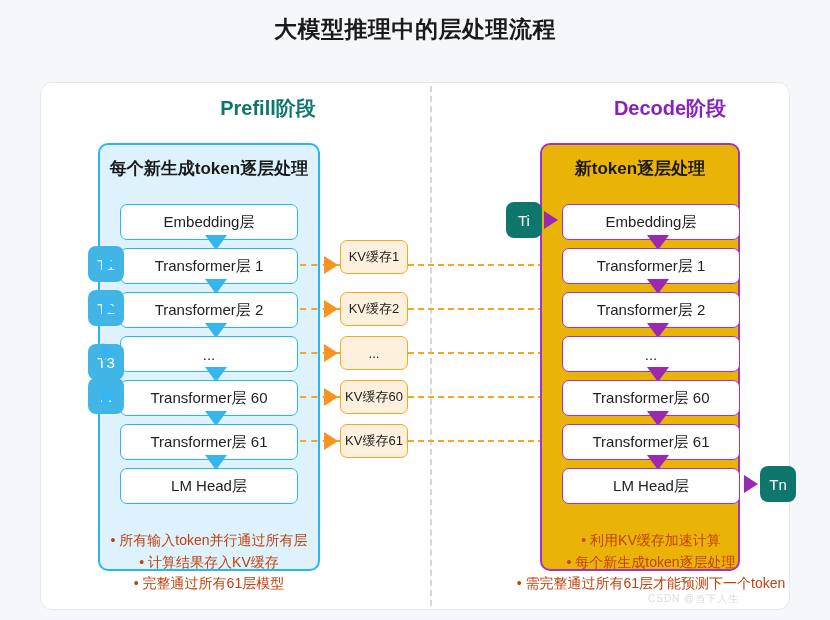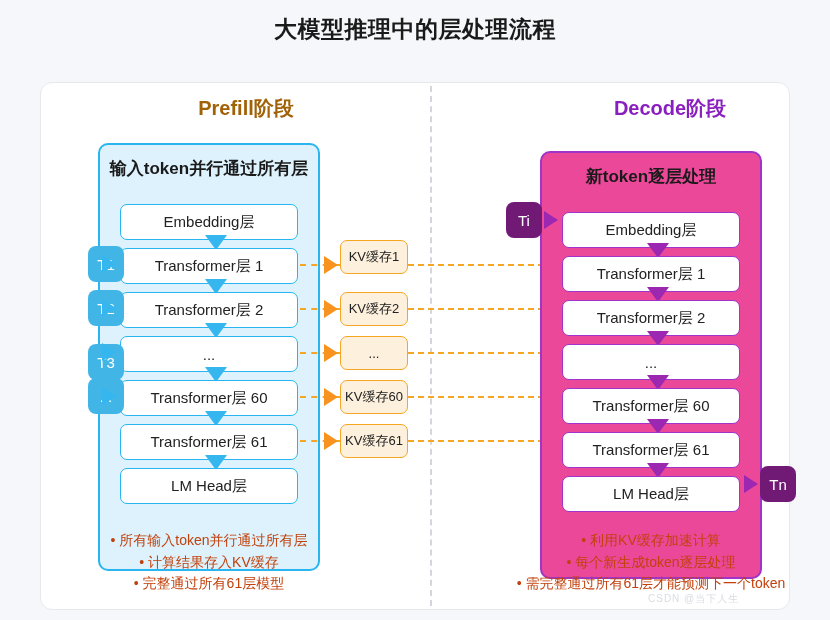--- a/index.html
+++ b/index.html
@@ -33,32 +33,32 @@
     width:0; height:520px;
     border-left:2px dashed #d3d6dc;
   }
 
   
   .stage-head {
     position:absolute; top:95px;
     font-size:20px; font-weight:bold;
     text-align:center;
   }
-  #prefill-head { left:136px; width:220px; color:#a16207; }
+  #prefill-head { left:158px; width:220px; color:#0f766e; }
   #decode-head  { left:560px; width:220px; color:#8a1fbf; }
 
   
   .panel { position:absolute; border-radius:10px; }
   #prefill-panel {
     left:98px; top:143px; width:222px; height:428px;
     background:#ddf2fc; border:2px solid #29b6f0;
   }
   #decode-panel {
-    left:540px; top:143px; width:222px; height:428px;
-    background:#ec4899; border:2px solid #a033c8;margin-top:8px;
+    left:540px; top:143px; width:200px; height:428px;
+    background:#eab308; border:2px solid #a033c8;
   }
   .panel-title {
     position:absolute; left:0; top:12px; width:100%;
     text-align:center; font-size:17px; font-weight:bold; color:#1a1a1a;
   }
 
   
   .box {
     position:absolute; width:178px; height:36px;
     background:#ffffff; border-radius:7px;
@@ -79,21 +79,21 @@
   #decode-panel  .flow-tri { border-top:15px solid #9c27b0; }
 
   
   .tok-badge {
     position:absolute; width:36px; height:36px;
     border-radius:8px;
     display:flex; align-items:center; justify-content:center;
     color:#ffffff; font-size:15px;
   }
   .tok-blue { background:#41b6e6; left:64px;margin-left:24px; }
-  .tok-purple { background:#701a75; }
+  .tok-purple { background:#0f766e; }
 
   .arrow-blue, .arrow-purple {
     position:absolute; width:0; height:0;
     border-top:9px solid transparent;
     border-bottom:9px solid transparent;
   }
   .arrow-blue { border-left:14px solid #35b6ef; }
   .arrow-purple { border-left:14px solid #9c27b0; }
 
   
@@ -141,21 +141,21 @@
 
 <div id="page-title">大模型推理中的层处理流程</div>
 
 <div id="card"></div>
 <div id="divider"></div>
 
 <div class="stage-head" id="prefill-head">Prefill阶段</div>
 <div class="stage-head" id="decode-head">Decode阶段</div>
 
 <div class="panel" id="prefill-panel">
-  <div class="panel-title">输入token并行通过所有层</div>
+  <div class="panel-title">每个新生成token逐层处理</div>
 
   <div class="box" style="top:59px">Embedding层</div>
   <div class="flow-tri" style="top:90px"></div>
   <div class="box" style="top:103px">Transformer层 1</div>
   <div class="flow-tri" style="top:134px"></div>
   <div class="box" style="top:147px">Transformer层 2</div>
   <div class="flow-tri" style="top:178px"></div>
   <div class="box" style="top:191px">...</div>
   <div class="flow-tri" style="top:222px"></div>
   <div class="box" style="top:235px">Transformer层 60</div>

